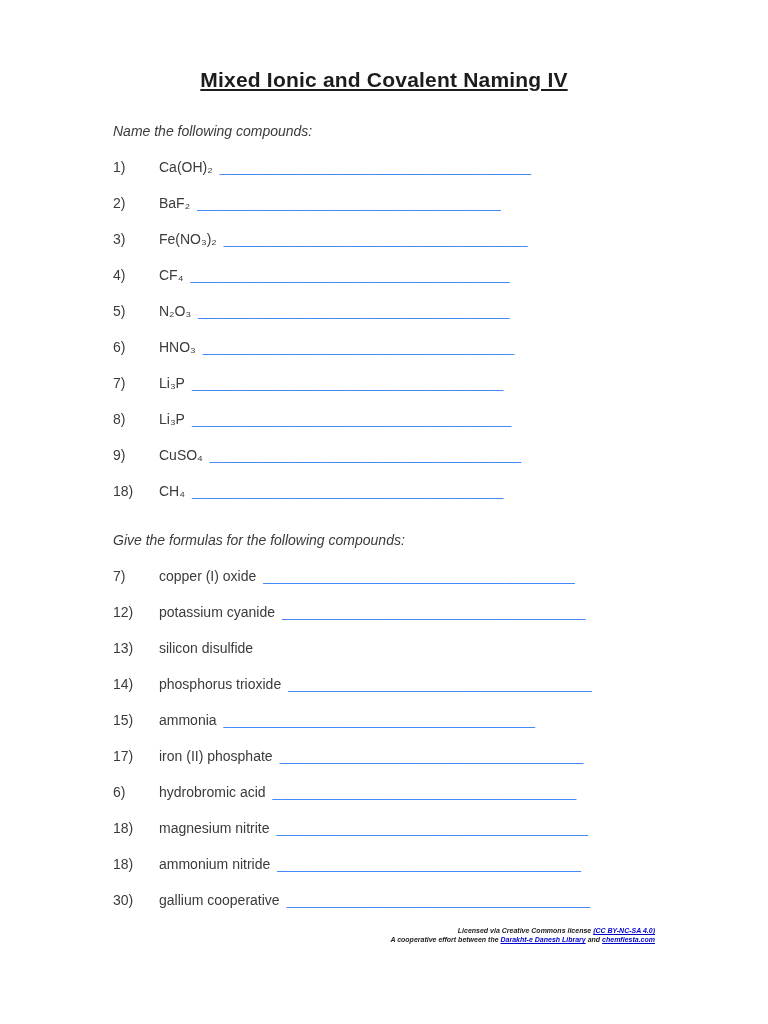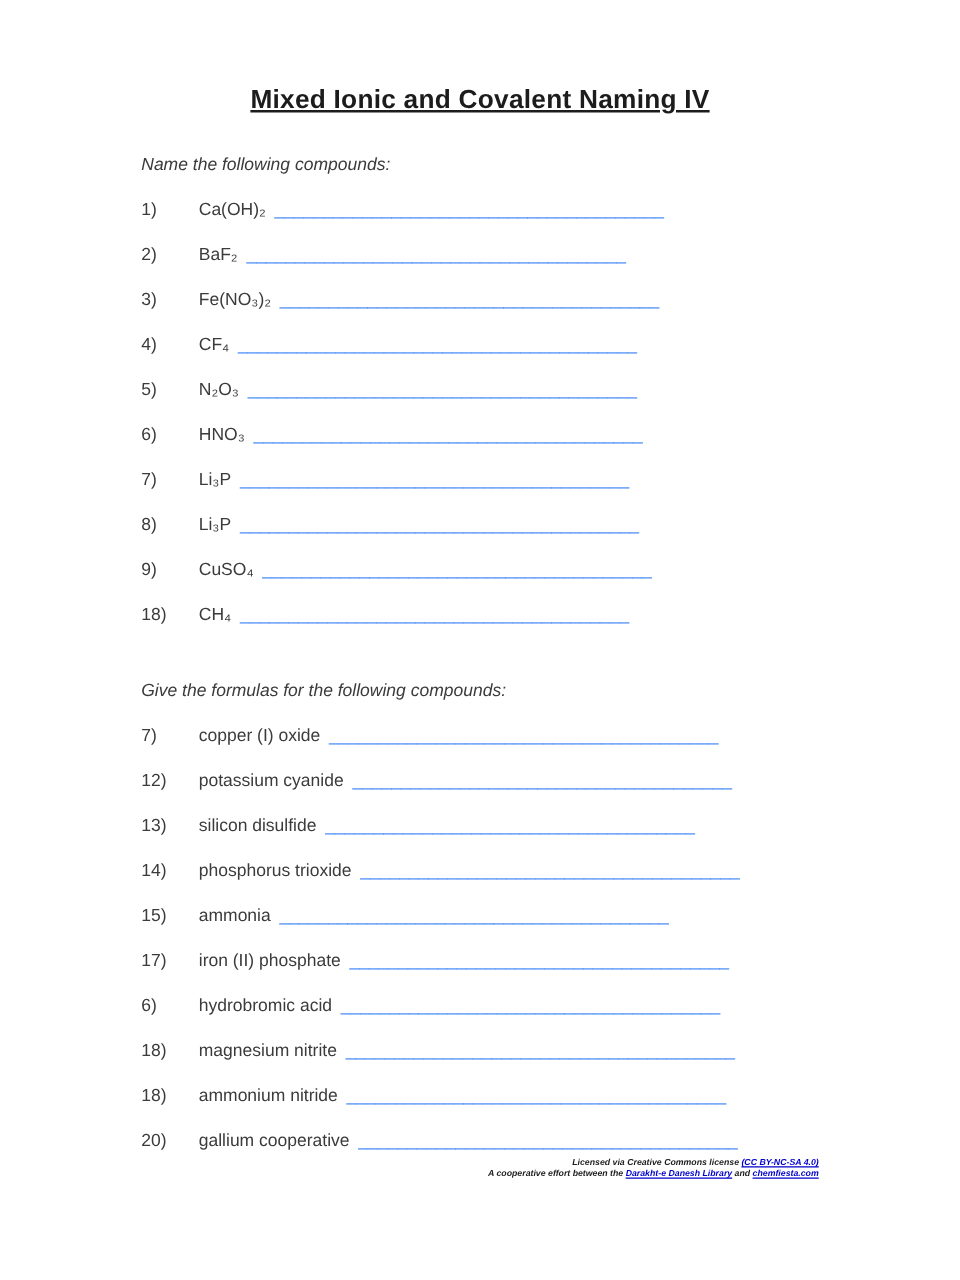--- a/index.html
+++ b/index.html
@@ -126,37 +126,36 @@
         <span class="label">CuSO₄</span>
         <span class="blank">________________________________________</span>
       </div>
       <div class="row">
         <span class="num">18)</span>
         <span class="label">CH₄</span>
         <span class="blank">________________________________________</span>
       </div>
     </div>
 
-    <p class="section-heading" style="margin-top:44px;">Give the formulas for the following compounds:</p>
+    <p class="section-heading" style="margin-top:32px;">Give the formulas for the following compounds:</p>
 
     <div class="rows rows2">
       <div class="row">
         <span class="num">7)</span>
         <span class="label">copper (I) oxide</span>
         <span class="blank">________________________________________</span>
       </div>
       <div class="row">
         <span class="num">12)</span>
         <span class="label">potassium cyanide</span>
         <span class="blank">_______________________________________</span>
       </div>
       <div class="row">
         <span class="num">13)</span>
         <span class="label">silicon disulfide</span>
-        <span class="blank">______________________________________</span>
       </div>
       <div class="row">
         <span class="num">14)</span>
         <span class="label">phosphorus trioxide</span>
         <span class="blank">_______________________________________</span>
       </div>
       <div class="row">
         <span class="num">15)</span>
         <span class="label">ammonia</span>
         <span class="blank">________________________________________</span>
@@ -175,21 +174,21 @@
         <span class="num">18)</span>
         <span class="label">magnesium nitrite</span>
         <span class="blank">________________________________________</span>
       </div>
       <div class="row">
         <span class="num">18)</span>
         <span class="label">ammonium nitride</span>
         <span class="blank">_______________________________________</span>
       </div>
       <div class="row">
-        <span class="num">20)</span>
+        <span class="num">30)</span>
         <span class="label">gallium cooperative</span>
         <span class="blank">_______________________________________</span>
       </div>
     </div>
 
   </div>
 
   <div class="footer">
     <div><span>Licensed via Creative Commons license </span><span class="link">(CC BY-NC-SA 4.0)</span></div>
     <div><span>A cooperative effort between the </span><span class="link">Darakht-e Danesh Library</span><span> and </span><span class="link">chemfiesta.com</span></div>

